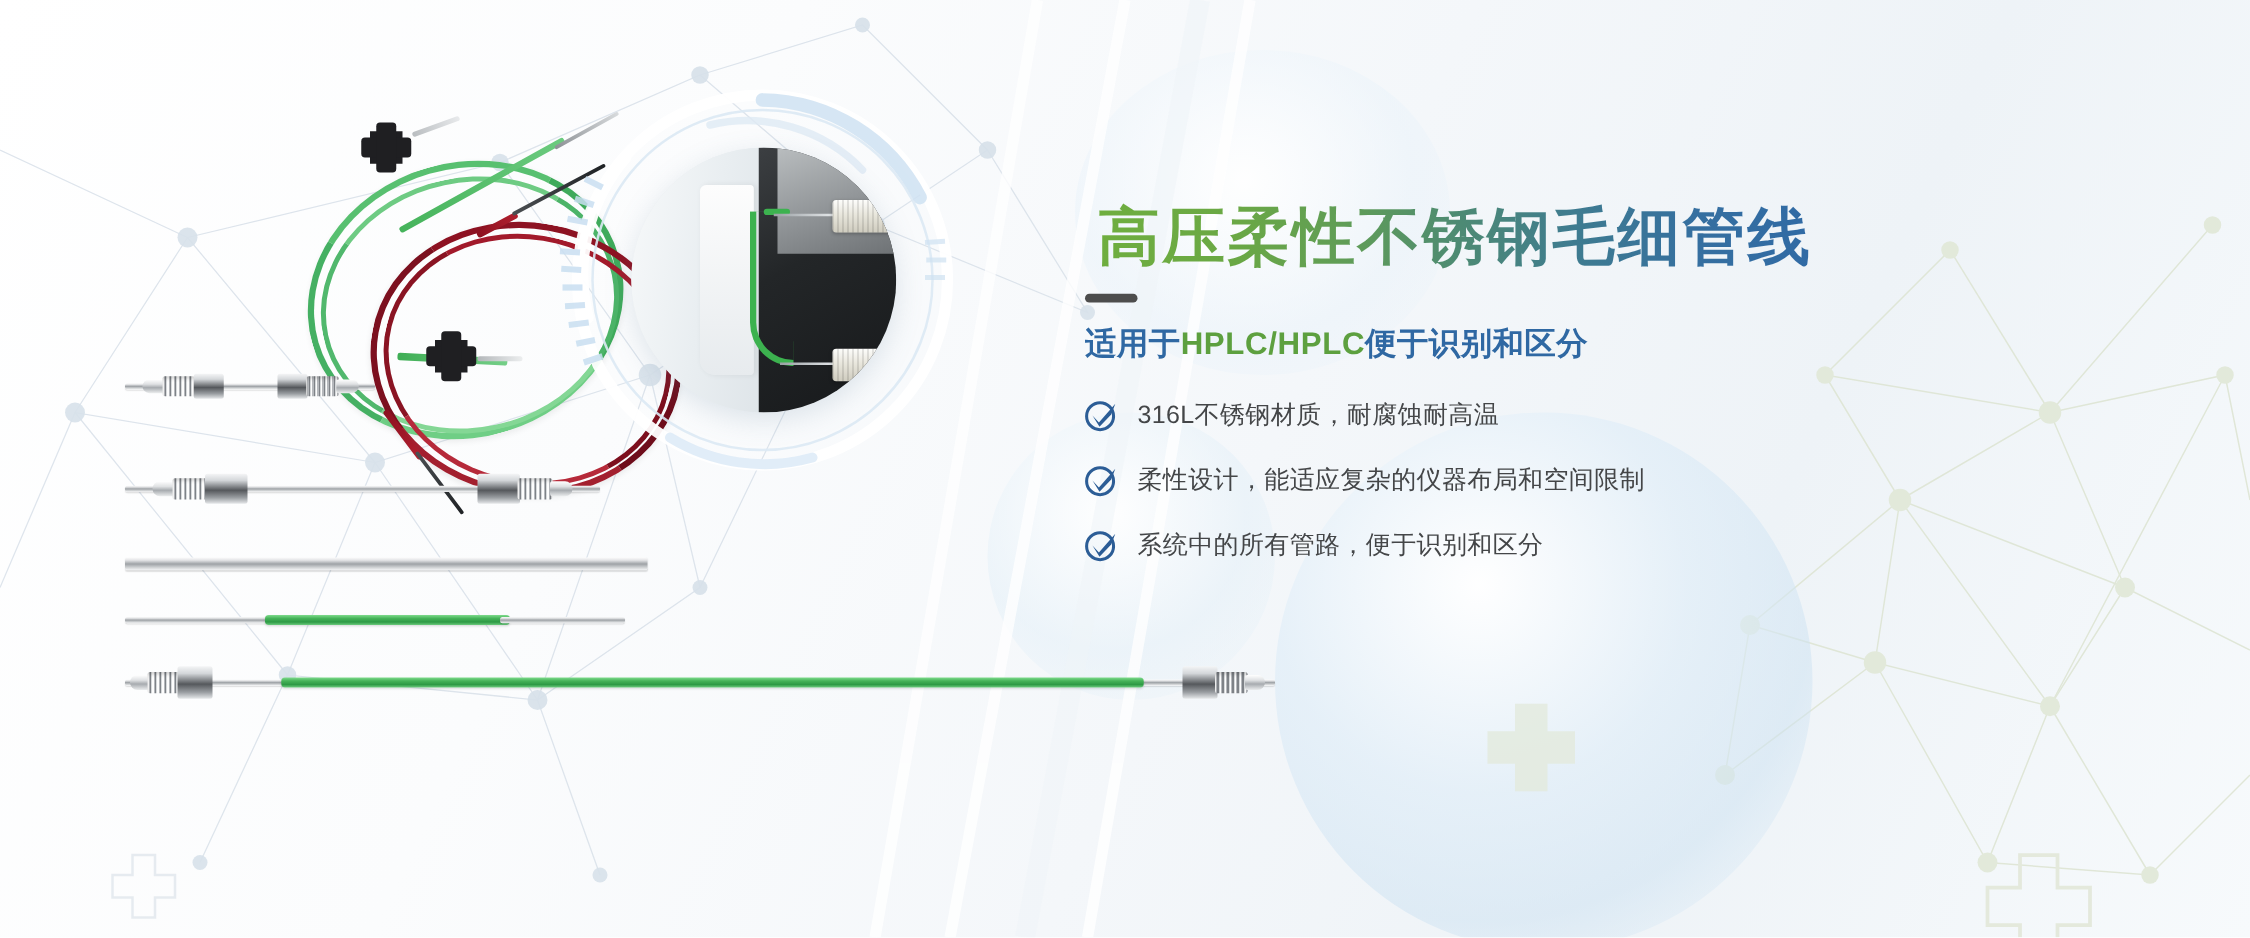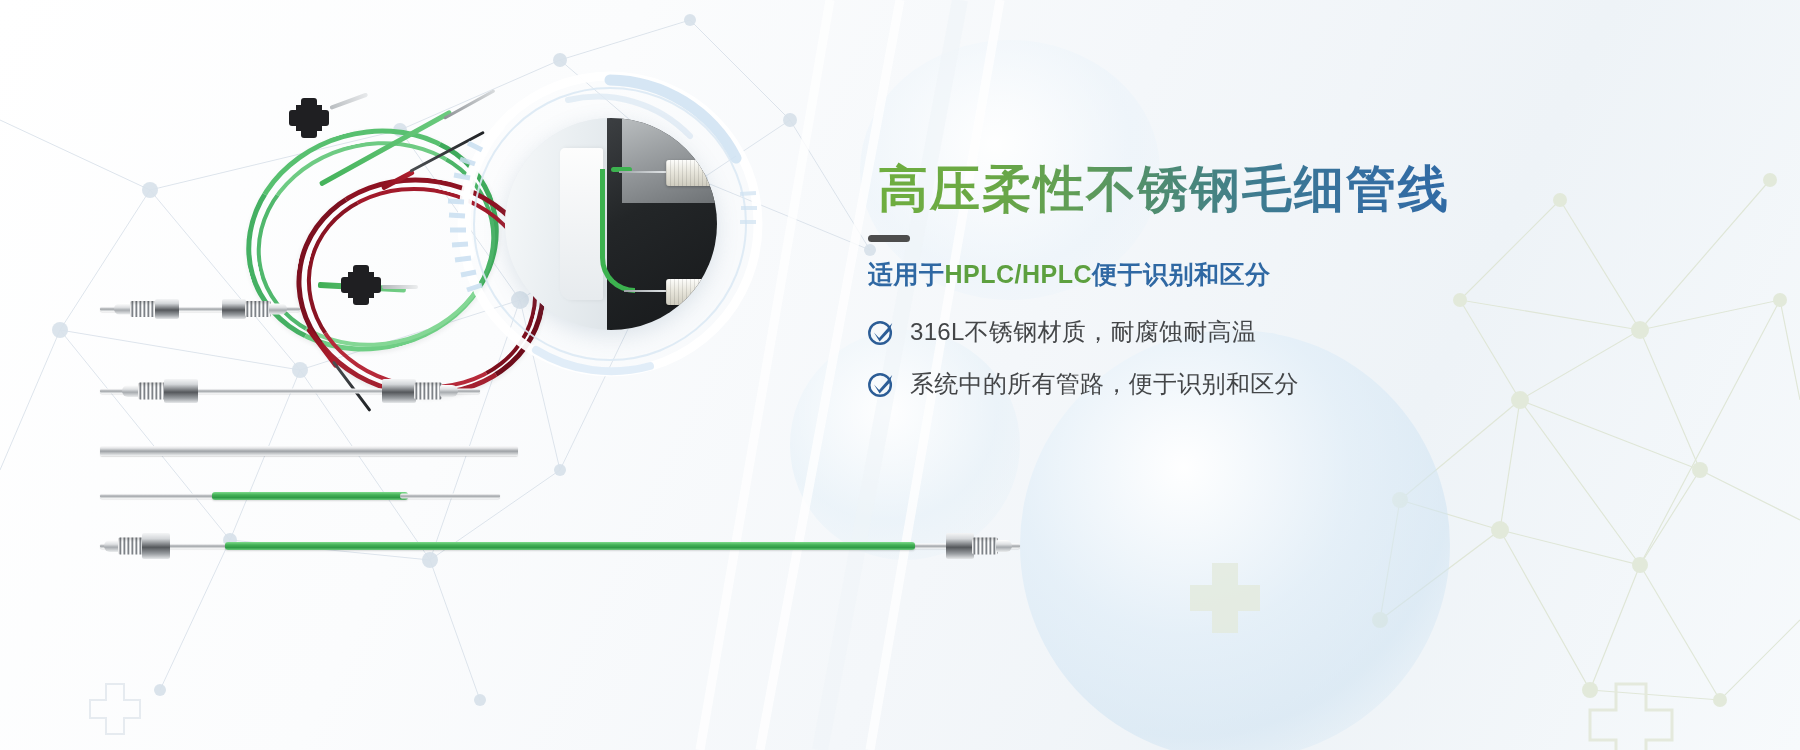--- a/index.html
+++ b/index.html
@@ -250,21 +250,21 @@
     margin: 0 0 18px 0;
     min-height: 34px;
   }
   .bullet-icon {
     flex: 0 0 auto;
     width: 30px; height: 30px;
     margin-right: 14px;
     display: block;
   }
   .bullet-text {
-    font-size: 24px;
+    font-size: 20px;
     color: #444648;
     letter-spacing: .3px;
     line-height: 1.25;
     white-space: nowrap;
   }
 </style>
 </head>
 <body>
 
 <div id="banner">
@@ -503,20 +503,27 @@
     <ul class="bullets">
 
       <li class="bullet">
         <svg class="bullet-icon" viewBox="0 0 32 32">
           <circle cx="15" cy="17" r="11.5" fill="none" stroke="#2c5d96" stroke-width="2.6"></circle>
           <path d="M8.5 16.5 L14 22.5 L28 6.5 L24.5 15.5 L14.5 26 Z" fill="#2c5d96"></path>
         </svg>
         <span class="bullet-text">316L不锈钢材质，耐腐蚀耐高温</span>
       </li>
 
+      <li class="bullet">
+        <svg class="bullet-icon" viewBox="0 0 32 32">
+          <circle cx="15" cy="17" r="11.5" fill="none" stroke="#2c5d96" stroke-width="2.6"></circle>
+          <path d="M8.5 16.5 L14 22.5 L28 6.5 L24.5 15.5 L14.5 26 Z" fill="#2c5d96"></path>
+        </svg>
+        <span class="bullet-text">柔性设计，能适应复杂的仪器布局和空间限制</span>
+      </li>
 
 
       <li class="bullet">
         <svg class="bullet-icon" viewBox="0 0 32 32">
           <circle cx="15" cy="17" r="11.5" fill="none" stroke="#2c5d96" stroke-width="2.6"></circle>
           <path d="M8.5 16.5 L14 22.5 L28 6.5 L24.5 15.5 L14.5 26 Z" fill="#2c5d96"></path>
         </svg>
         <span class="bullet-text">系统中的所有管路，便于识别和区分</span>
       </li>
 

